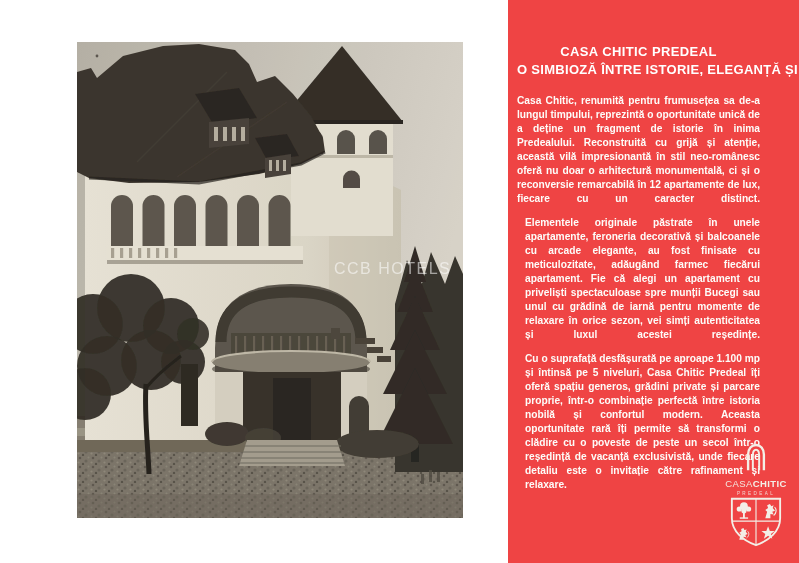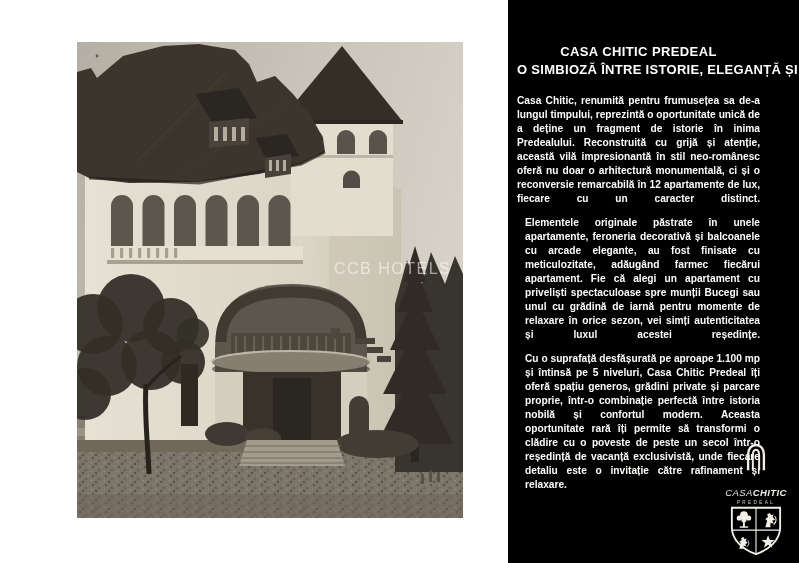--- a/index.html
+++ b/index.html
@@ -13,21 +13,21 @@
   .photo svg { display:block; }
   .watermark {
     position:absolute; left:257px; top:218px;
     font-size:16px; font-weight:400; letter-spacing:1.5px;
     color:rgba(255,255,255,0.55); white-space:nowrap;
   }
 
   
   .panel {
     position:absolute; left:508px; top:0; width:291px; height:563px;
-    background:#000000; color:#ffffff;
+    background:#ef4444; color:#ffffff;
   }
   .panel-text { position:absolute; left:9px; top:0; width:243px; }
   .title {
     margin-top:44px; font-size:13px; font-weight:bold;
     letter-spacing:0.4px; text-align:center; white-space:nowrap;
   }
   .subtitle {
     margin-top:3px; font-size:13px; font-weight:bold;
     letter-spacing:0.3px; text-align:center; white-space:nowrap;
   }
@@ -38,21 +38,21 @@
   .body-copy p { margin:0; }
   .body-copy p + p { margin-top:10px;margin-left:8px; }
   .body-copy p.justify-all { text-align-last:justify; }
 
   
   .logo {
     position:absolute; right:6px; top:441px; width:74px;
     text-align:center; color:#f3efe7;
   }
   .logo svg { display:block; margin:0 auto; }
-  .brand { margin-top:16px; font-size:9.5px; letter-spacing:0.4px; white-space:nowrap;font-style:italic; }
+  .brand { margin-top:7px; font-size:9.5px; letter-spacing:0.4px; white-space:nowrap; }
   .brand .casa   { font-weight:normal; opacity:0.95; }
   .brand .chitic { font-weight:bold; }
   .predeal { margin-top:2px; font-size:4.6px; letter-spacing:2.4px; opacity:0.85; }
   .crest { margin-top:4px; }
 </style>
 </head>
 <body>
 
 <div class="page">
 

